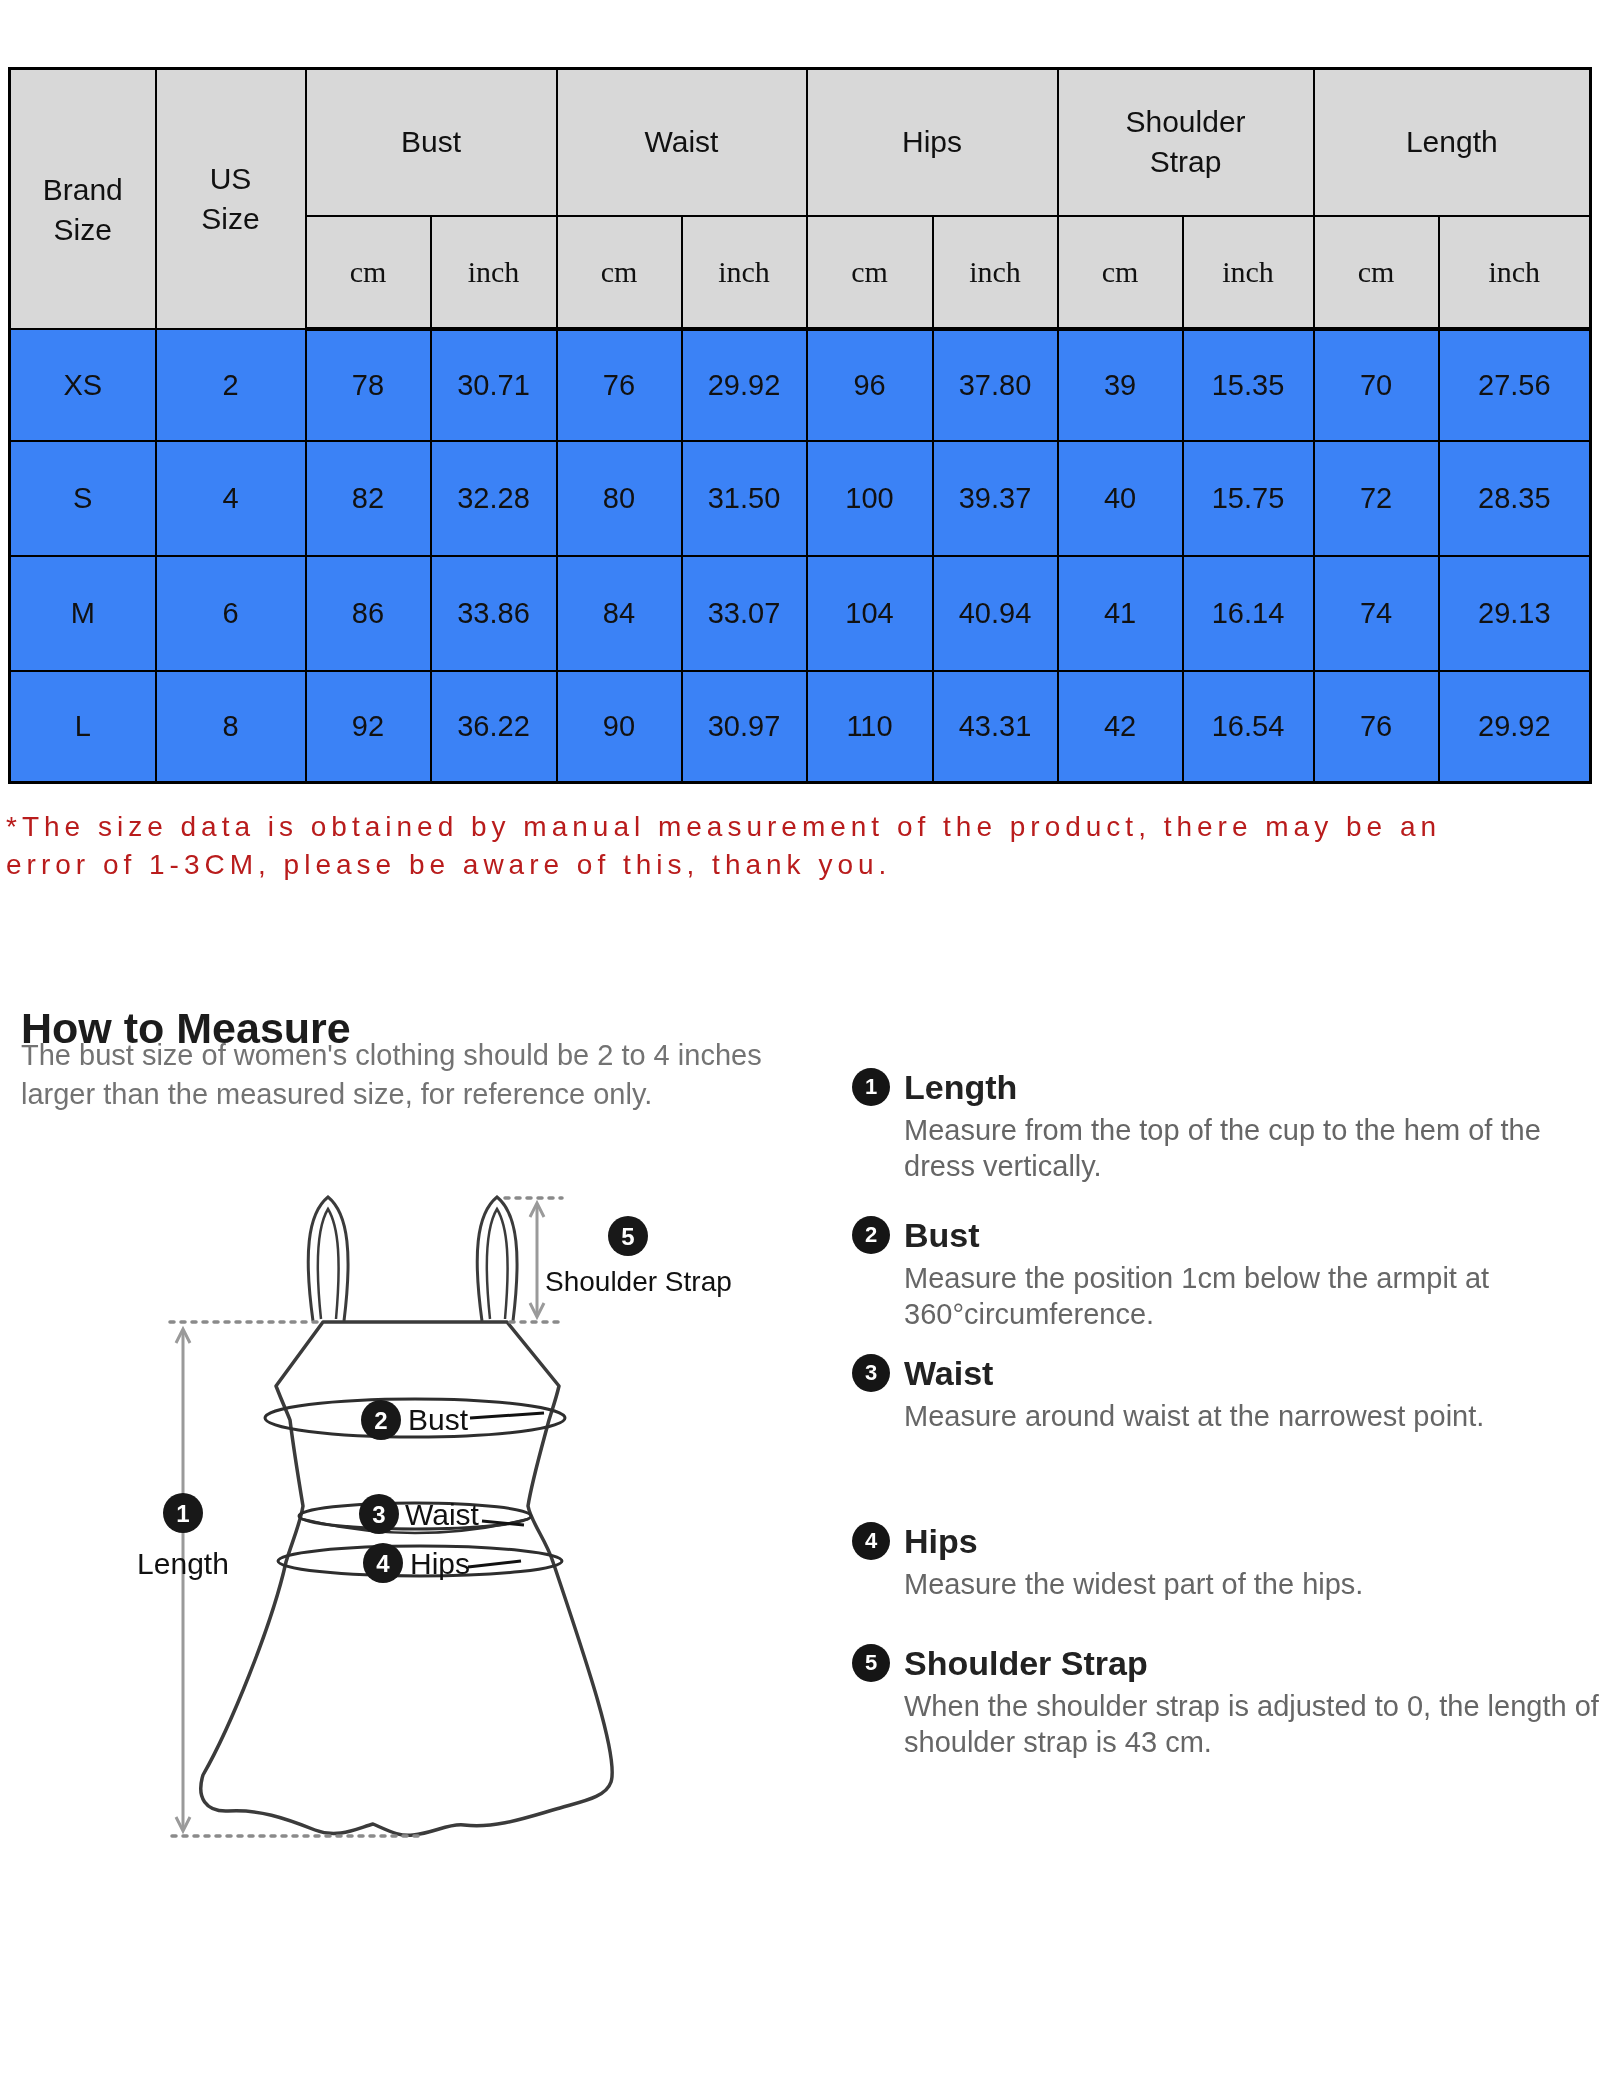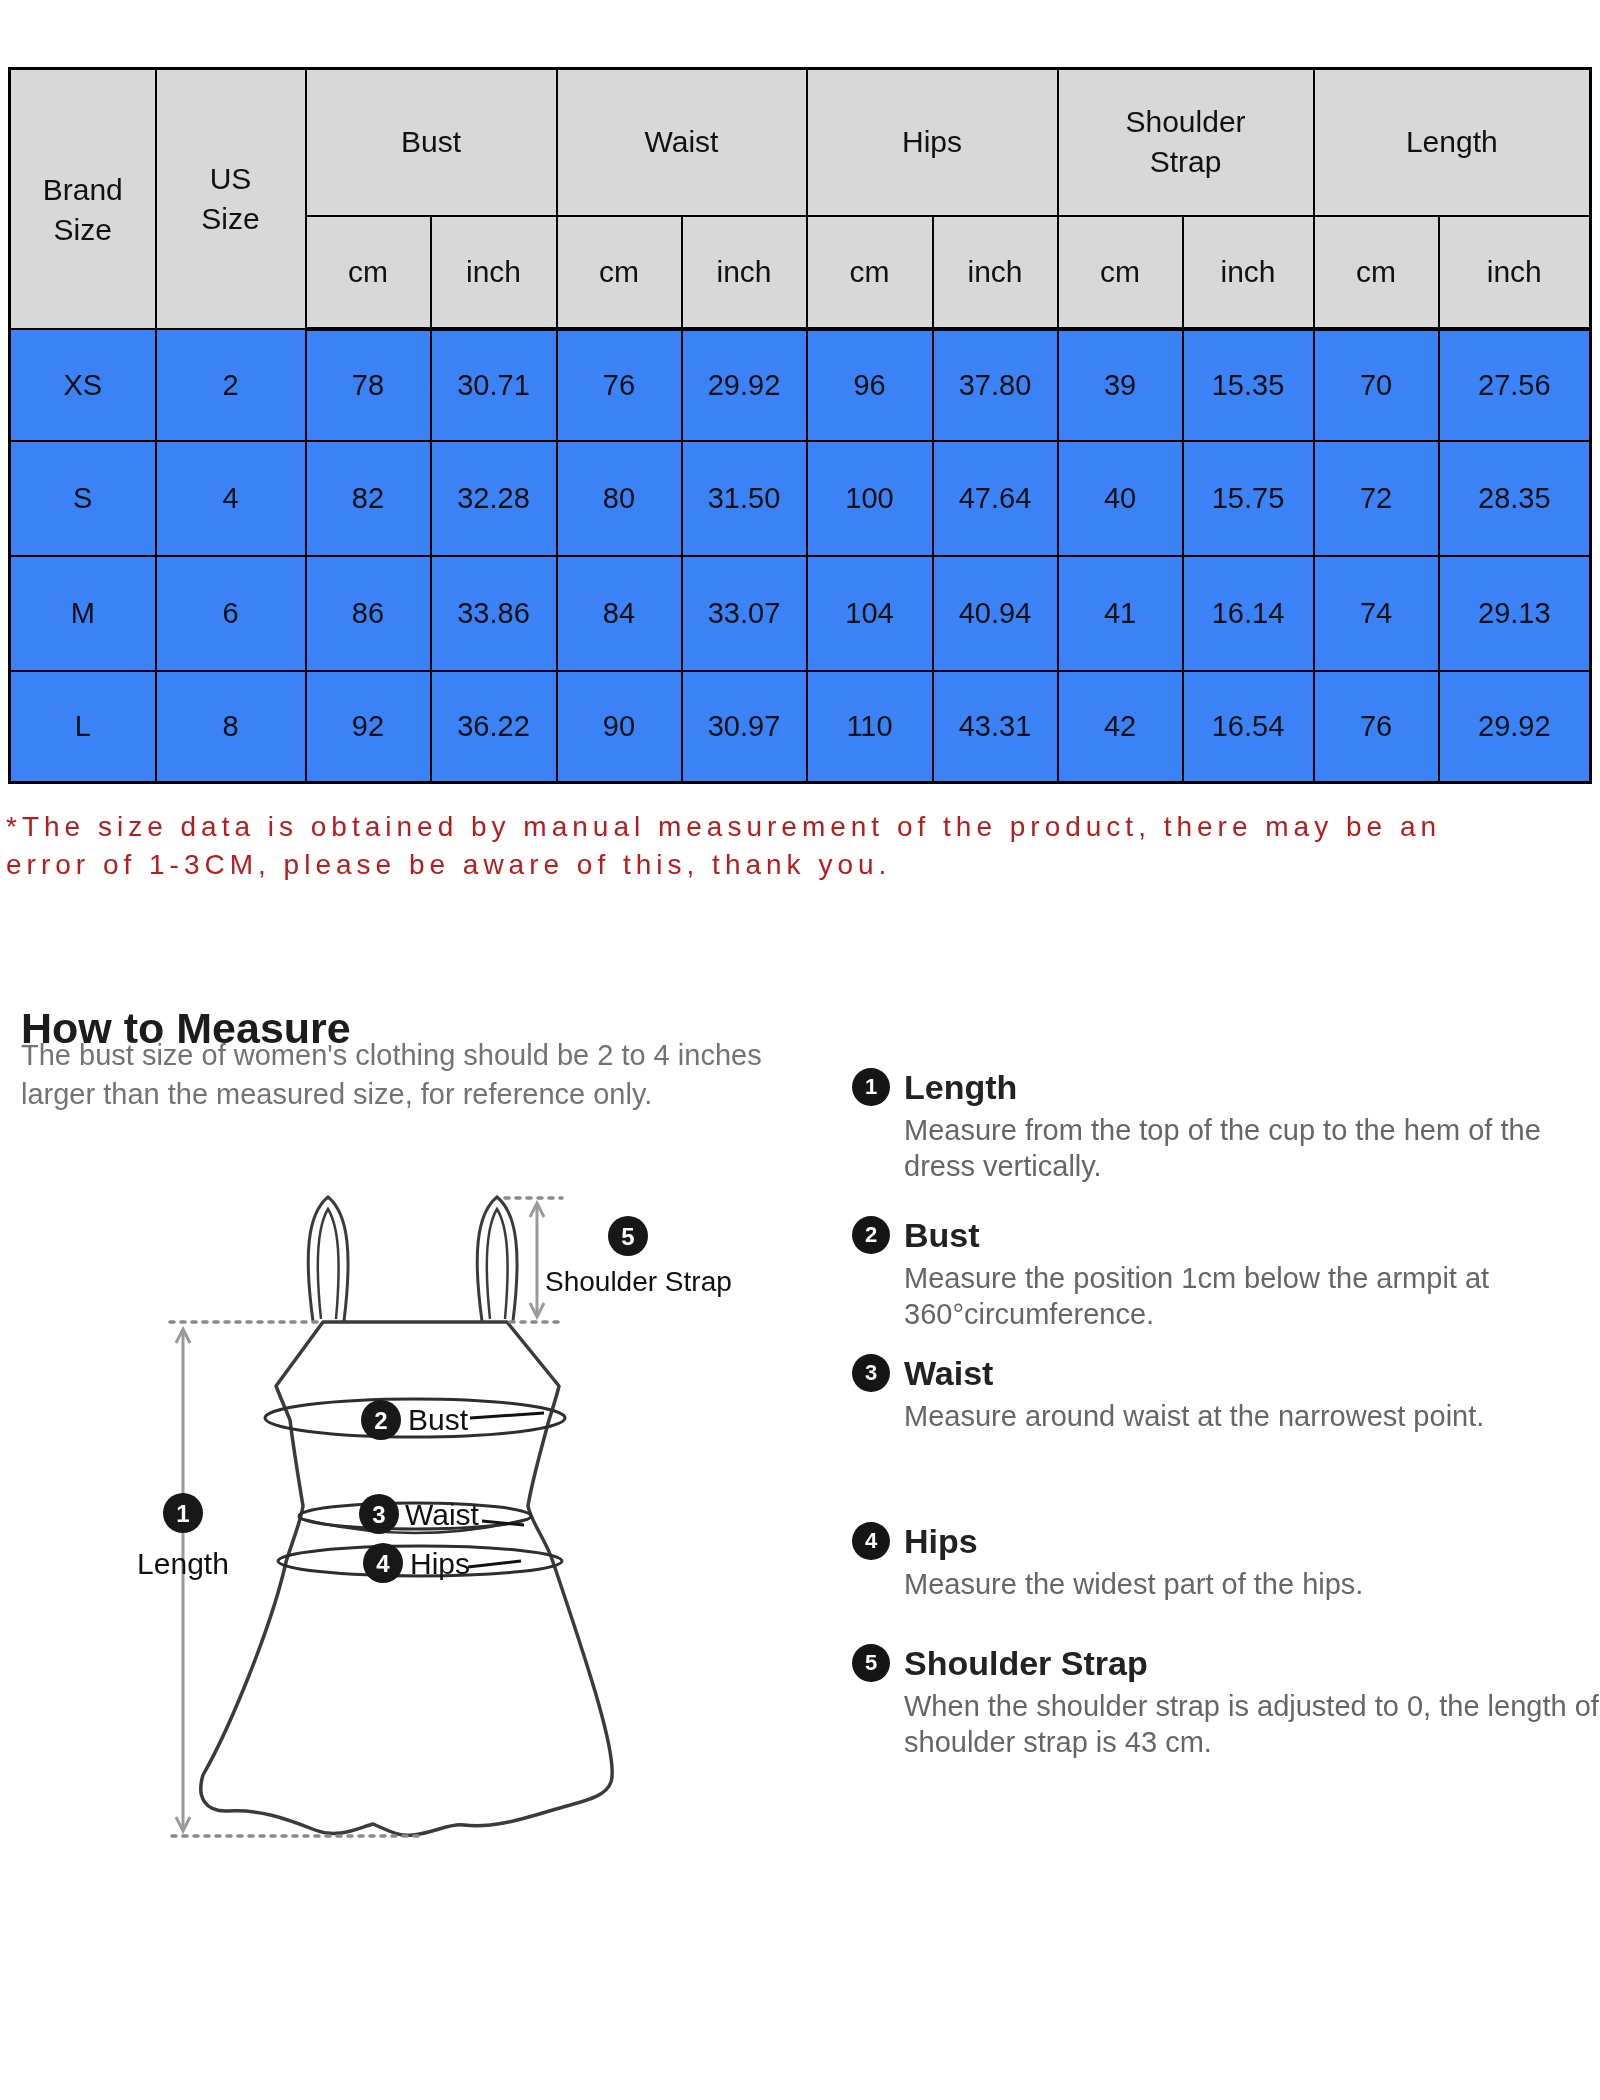--- a/index.html
+++ b/index.html
@@ -12,21 +12,21 @@
     position:absolute;left:8px;top:67px;
     border-collapse:collapse;table-layout:fixed;width:1581px;
     border:3px solid #000;
   }
   .size-table th,.size-table td{
     border:2px solid #000;text-align:center;vertical-align:middle;
     font-weight:normal;padding:0;overflow:hidden;
   }
   .size-table th{background:#d8d8d8;font-size:30px;}
   .size-table td{font-size:29px;background:#3b82f6;}
-  tr.units th{border-bottom:4px solid #000;}
+  tr.units th{border-bottom:4px solid #000;font-family:Liberation Serif, serif;}
   .wrap-narrow{display:inline-block;max-width:92px;line-height:1.35;margin-top:22px;}
   .wrap-us{display:inline-block;max-width:72px;line-height:1.35;}
   .wrap-strap{display:inline-block;max-width:150px;line-height:1.35;}
   
   .disclaimer{
     position:absolute;left:6px;top:808px;width:1470px;
     color:#b91c1c;font-size:28px;line-height:38px;letter-spacing:5px;
   }
   
   .htm-title{
@@ -108,21 +108,21 @@
     <td>27.56</td>
   </tr>
   <tr style="height:115px">
     <td>S</td>
     <td>4</td>
     <td>82</td>
     <td>32.28</td>
     <td>80</td>
     <td>31.50</td>
     <td>100</td>
-    <td>47.64</td>
+    <td>39.37</td>
     <td>40</td>
     <td>15.75</td>
     <td>72</td>
     <td>28.35</td>
   </tr>
   <tr style="height:115px">
     <td>M</td>
     <td>6</td>
     <td>86</td>
     <td>33.86</td>

